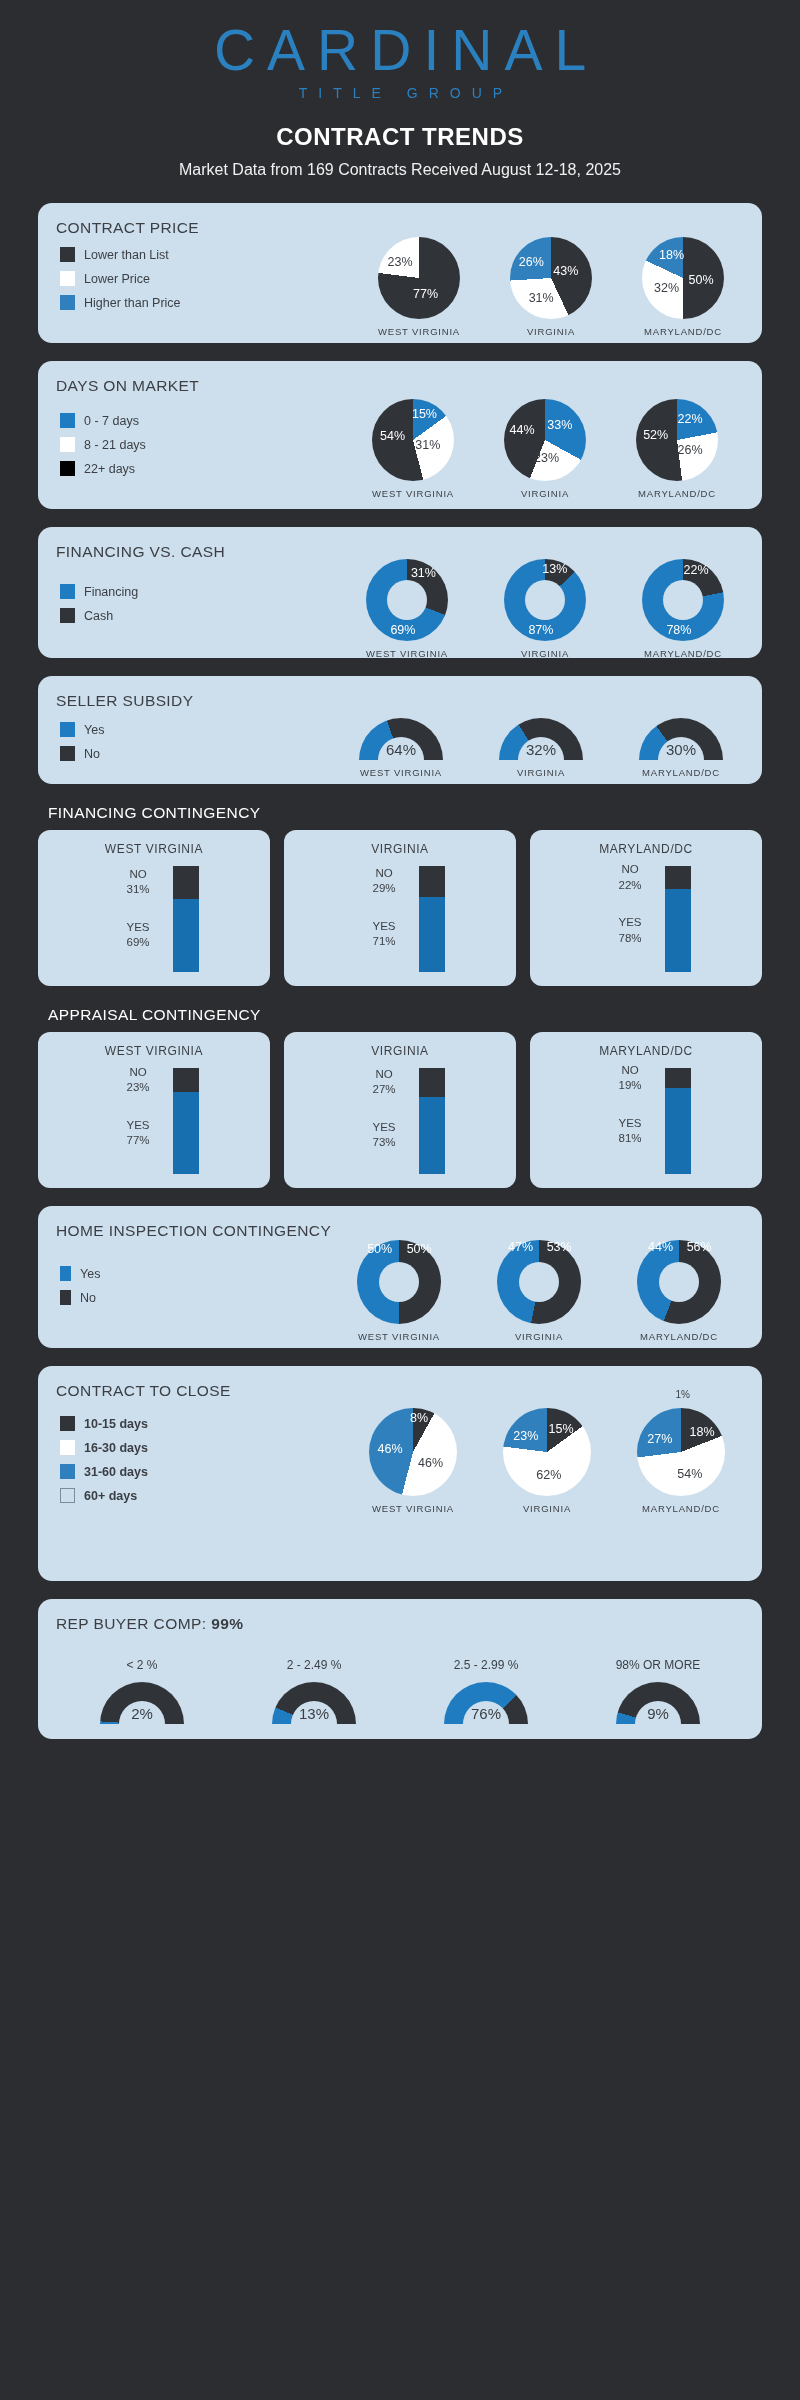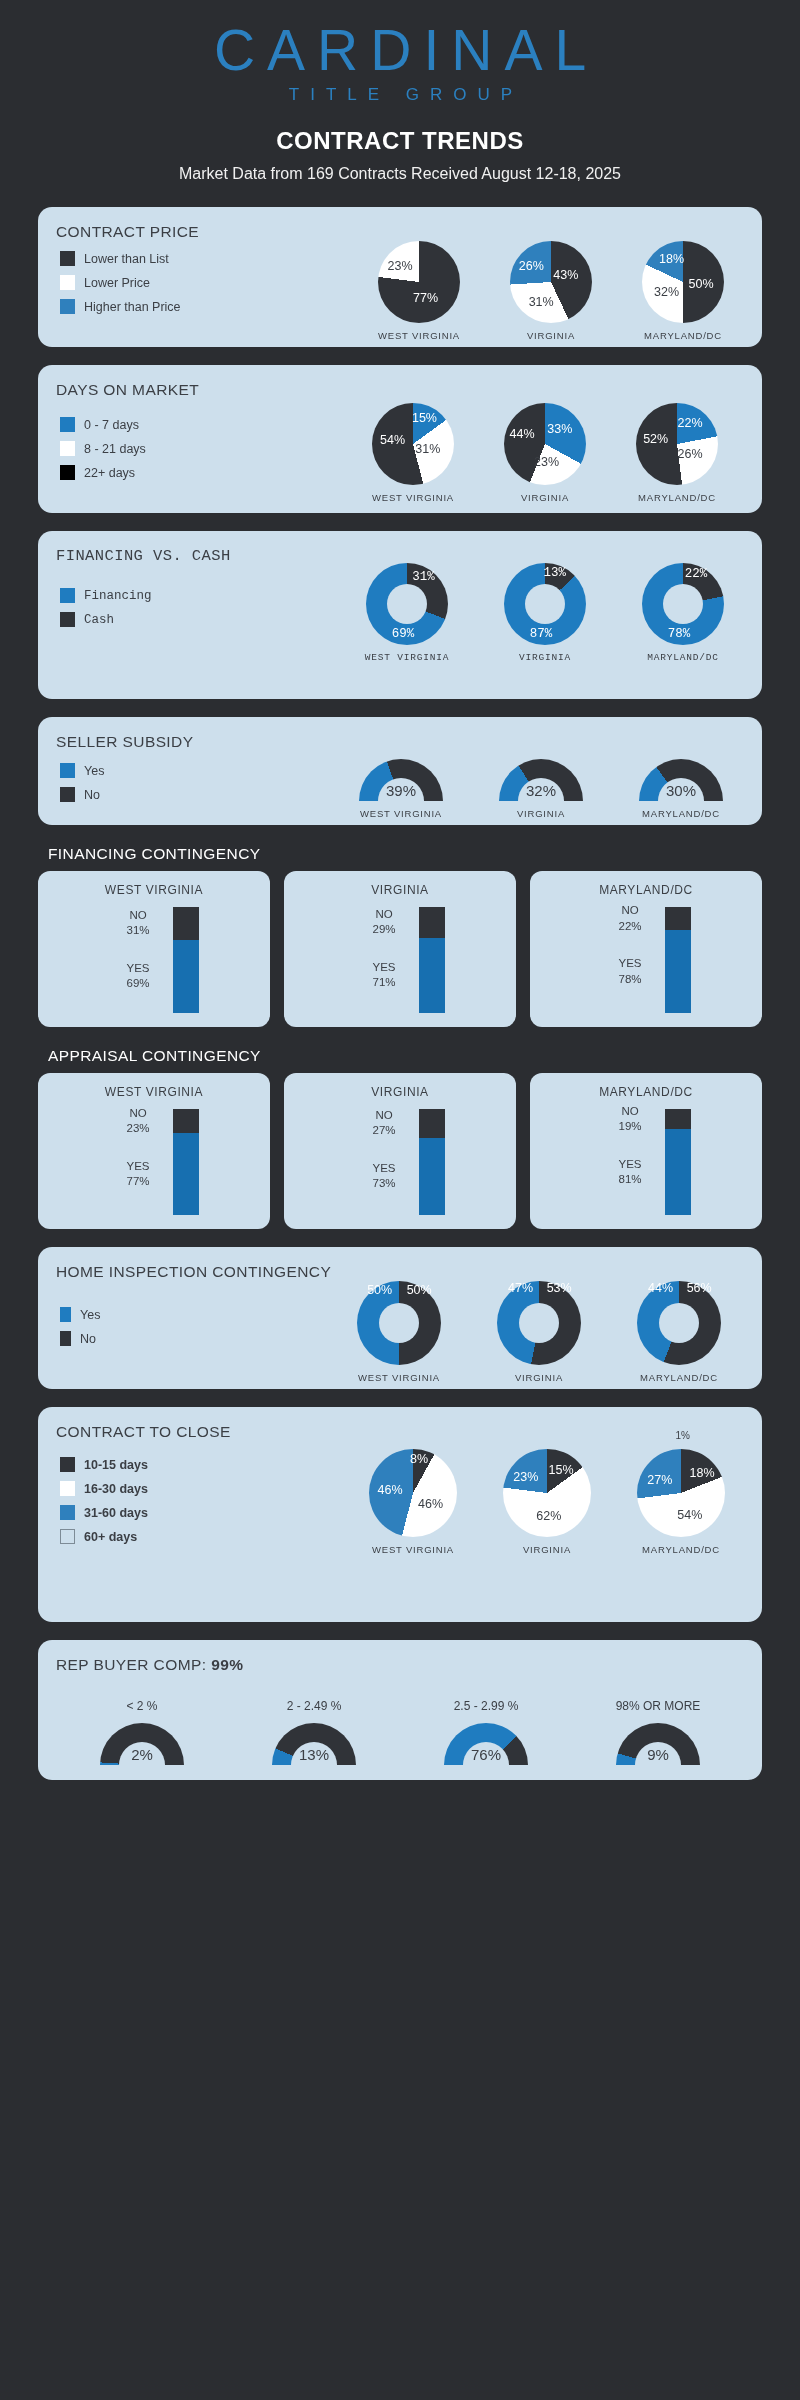--- a/index.html
+++ b/index.html
@@ -12,21 +12,21 @@
   .page { width:800px; height:2400px; position:relative; padding:0 38px; }
 
   
   .logo-wrap { padding-top:22px; text-align:center; }
   .logo-main {
     font-family:"Liberation Sans", sans-serif;
     font-size:57px; letter-spacing:12px; color:#2b80c0;
     font-weight:300; line-height:1.0; padding-left:12px;
   }
   .logo-sub {
-    font-size:17px; letter-spacing:11px; color:#2b80c0;
+    font-size:14px; letter-spacing:11px; color:#2b80c0;
     font-weight:300; margin-top:6px; padding-left:12px;
   }
   .title {
     text-align:center; font-size:24px; font-weight:bold;
     letter-spacing:.5px; margin-top:22px; color:#ffffff;
   }
   .subtitle {
     text-align:center; font-size:16px; font-weight:400;
     margin-top:10px; color:#f0f0f0;
   }
@@ -186,21 +186,21 @@
              background:conic-gradient(#1f7cc0 0 79.2deg,#ffffff 79.2deg 172.8deg,#303338 172.8deg 360deg);">
           <span class="pielbl on-dark" style="left:66%;top:24%;">22%</span>
           <span class="pielbl on-light" style="left:66%;top:62%;">26%</span>
           <span class="pielbl on-dark" style="left:24%;top:44%;">52%</span>
         </div>
         <div class="cap">MARYLAND/DC</div>
       </div>
     </div>
   </div>
 
-  <div class="card" style="height:168px;font-family:Liberation Mono, monospace;">
+  <div class="card" style="height:131px;">
     <div class="card-title">FINANCING VS. CASH</div>
     <div class="legend" style="top:57px;">
       <div class="legend-row">
         <span class="swatch" style="background:#1f7cc0;"></span>
         <span class="legend-label">Financing</span>
       </div>
       <div class="legend-row">
         <span class="swatch" style="background:#303338;"></span>
         <span class="legend-label">Cash</span>
       </div>
@@ -247,21 +247,21 @@
         <span class="swatch" style="background:#303338;"></span>
         <span class="legend-label">No</span>
       </div>
     </div>
     <div class="charts-row" style="position:absolute;right:22px;top:42px;gap:22px;">
       <div class="chart-cell">
         <div class="gauge" style="width:84px;height:42px;">
           <span class="gauge-ring" style="width:84px;height:84px;
              background:conic-gradient(from -90deg,#1f7cc0 0 70.2deg,#303338 70.2deg 180deg,transparent 180deg 360deg);"></span>
           <span class="gauge-hole" style="width:46px;height:46px;"></span>
-          <span class="gauge-val">39%</span>
+          <span class="gauge-val">64%</span>
         </div>
         <div class="cap">WEST VIRGINIA</div>
       </div>
       <div class="chart-cell">
         <div class="gauge" style="width:84px;height:42px;">
           <span class="gauge-ring" style="width:84px;height:84px;
              background:conic-gradient(from -90deg,#1f7cc0 0 57.6deg,#303338 57.6deg 180deg,transparent 180deg 360deg);"></span>
           <span class="gauge-hole" style="width:46px;height:46px;"></span>
           <span class="gauge-val">32%</span>
         </div>

